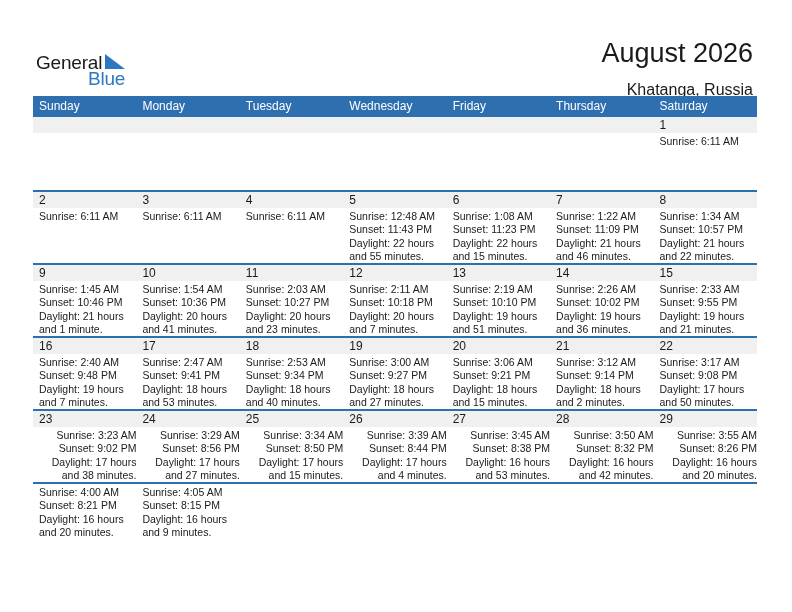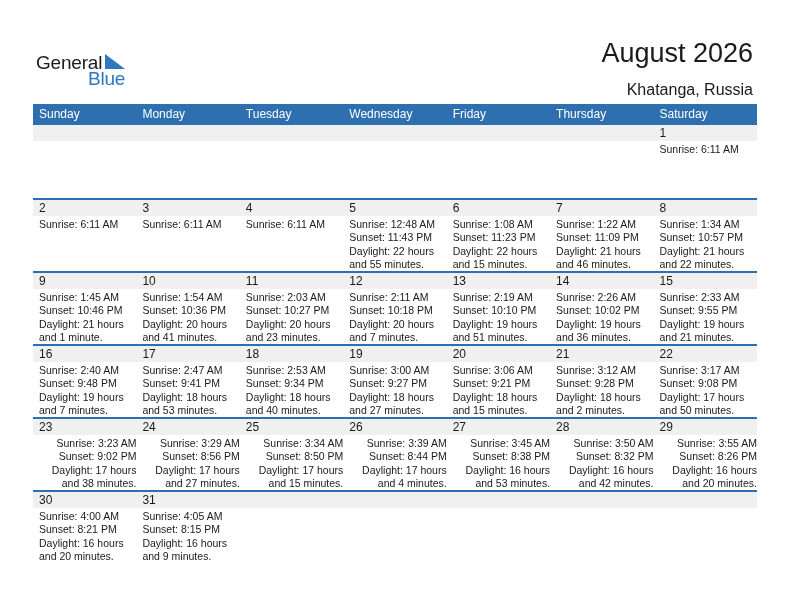--- a/index.html
+++ b/index.html
@@ -4,21 +4,21 @@
 <style>
   html, body { margin: 0; padding: 0; background: #ffffff; }
   body { width: 792px; height: 612px; position: relative; overflow: hidden;
          font-family: "Liberation Sans", sans-serif; color: #1a1a1a; }
   .logo { position: absolute; left: 36px; top: 52px; width: 100px; height: 36px; }
   .logo-general { position: absolute; left: 0; top: 0; font-size: 19px; color: #1a1a1a; letter-spacing: -0.2px; }
   .logo-blue { position: absolute; left: 52px; top: 16px; font-size: 19px; color: #2E78C0; letter-spacing: -0.2px; text-align: center; }
   .title { position: absolute; right: 39px; top: 38px; font-size: 27px; color: #1a1a1a; text-align: right; }
   .subtitle { position: absolute; right: 39px; top: 81px; font-size: 16px; color: #1a1a1a; }
 
-  .cal { position: absolute; left: 33px; top: 104px; width: 724px; }
+  .cal { position: absolute; left: 33px; top: 96px; width: 724px; }
   .hdr { display: flex; height: 21px; background: #2E6FB0; }
   .hdr .hcell { width: 103.43px; box-sizing: border-box; padding-left: 6px; color: #ffffff;
                 font-size: 12px; line-height: 21px; }
   .week { position: relative; border-top: 2px solid #2E6FB0; }
   .week.first { border-top: none; }
   .cell { width: 103.43px; box-sizing: border-box; }
   .datestrip { height: 16px; background: #F0F0F0; display: flex; }
   .datestrip .d { width: 103.43px; box-sizing: border-box; padding-left: 6px; font-size: 12px; line-height: 17px; color: #1a1a1a; }
   .body-row { display: flex; }
   .body-row .cell { padding-left: 6px; padding-top: 2px; font-size: 10.5px; line-height: 13.3px; color: #1a1a1a; }
@@ -208,21 +208,21 @@
             <div>and 27 minutes.</div>
           </div>
           <div class="cell">
             <div>Sunrise: 3:06 AM</div>
             <div>Sunset: 9:21 PM</div>
             <div>Daylight: 18 hours</div>
             <div>and 15 minutes.</div>
           </div>
           <div class="cell">
             <div>Sunrise: 3:12 AM</div>
-            <div>Sunset: 9:28 PM</div>
+            <div>Sunset: 9:14 PM</div>
             <div>Daylight: 18 hours</div>
             <div>and 2 minutes.</div>
           </div>
           <div class="cell">
             <div>Sunrise: 3:17 AM</div>
             <div>Sunset: 9:08 PM</div>
             <div>Daylight: 17 hours</div>
             <div>and 50 minutes.</div>
           </div>
         </div>
@@ -276,29 +276,20 @@
           </div>
           <div class="cell">
             <div>Sunrise: 3:55 AM</div>
             <div>Sunset: 8:26 PM</div>
             <div>Daylight: 16 hours</div>
             <div>and 20 minutes.</div>
           </div>
         </div>
       </div>
       <div class="week">
-        <div class="datestrip">
-          <div class="d">30</div>
-          <div class="d">31</div>
-          <div class="d"></div>
-          <div class="d"></div>
-          <div class="d"></div>
-          <div class="d"></div>
-          <div class="d"></div>
-        </div>
         <div class="body-row" style="height: 55px;">
           <div class="cell">
             <div>Sunrise: 4:00 AM</div>
             <div>Sunset: 8:21 PM</div>
             <div>Daylight: 16 hours</div>
             <div>and 20 minutes.</div>
           </div>
           <div class="cell">
             <div>Sunrise: 4:05 AM</div>
             <div>Sunset: 8:15 PM</div>

